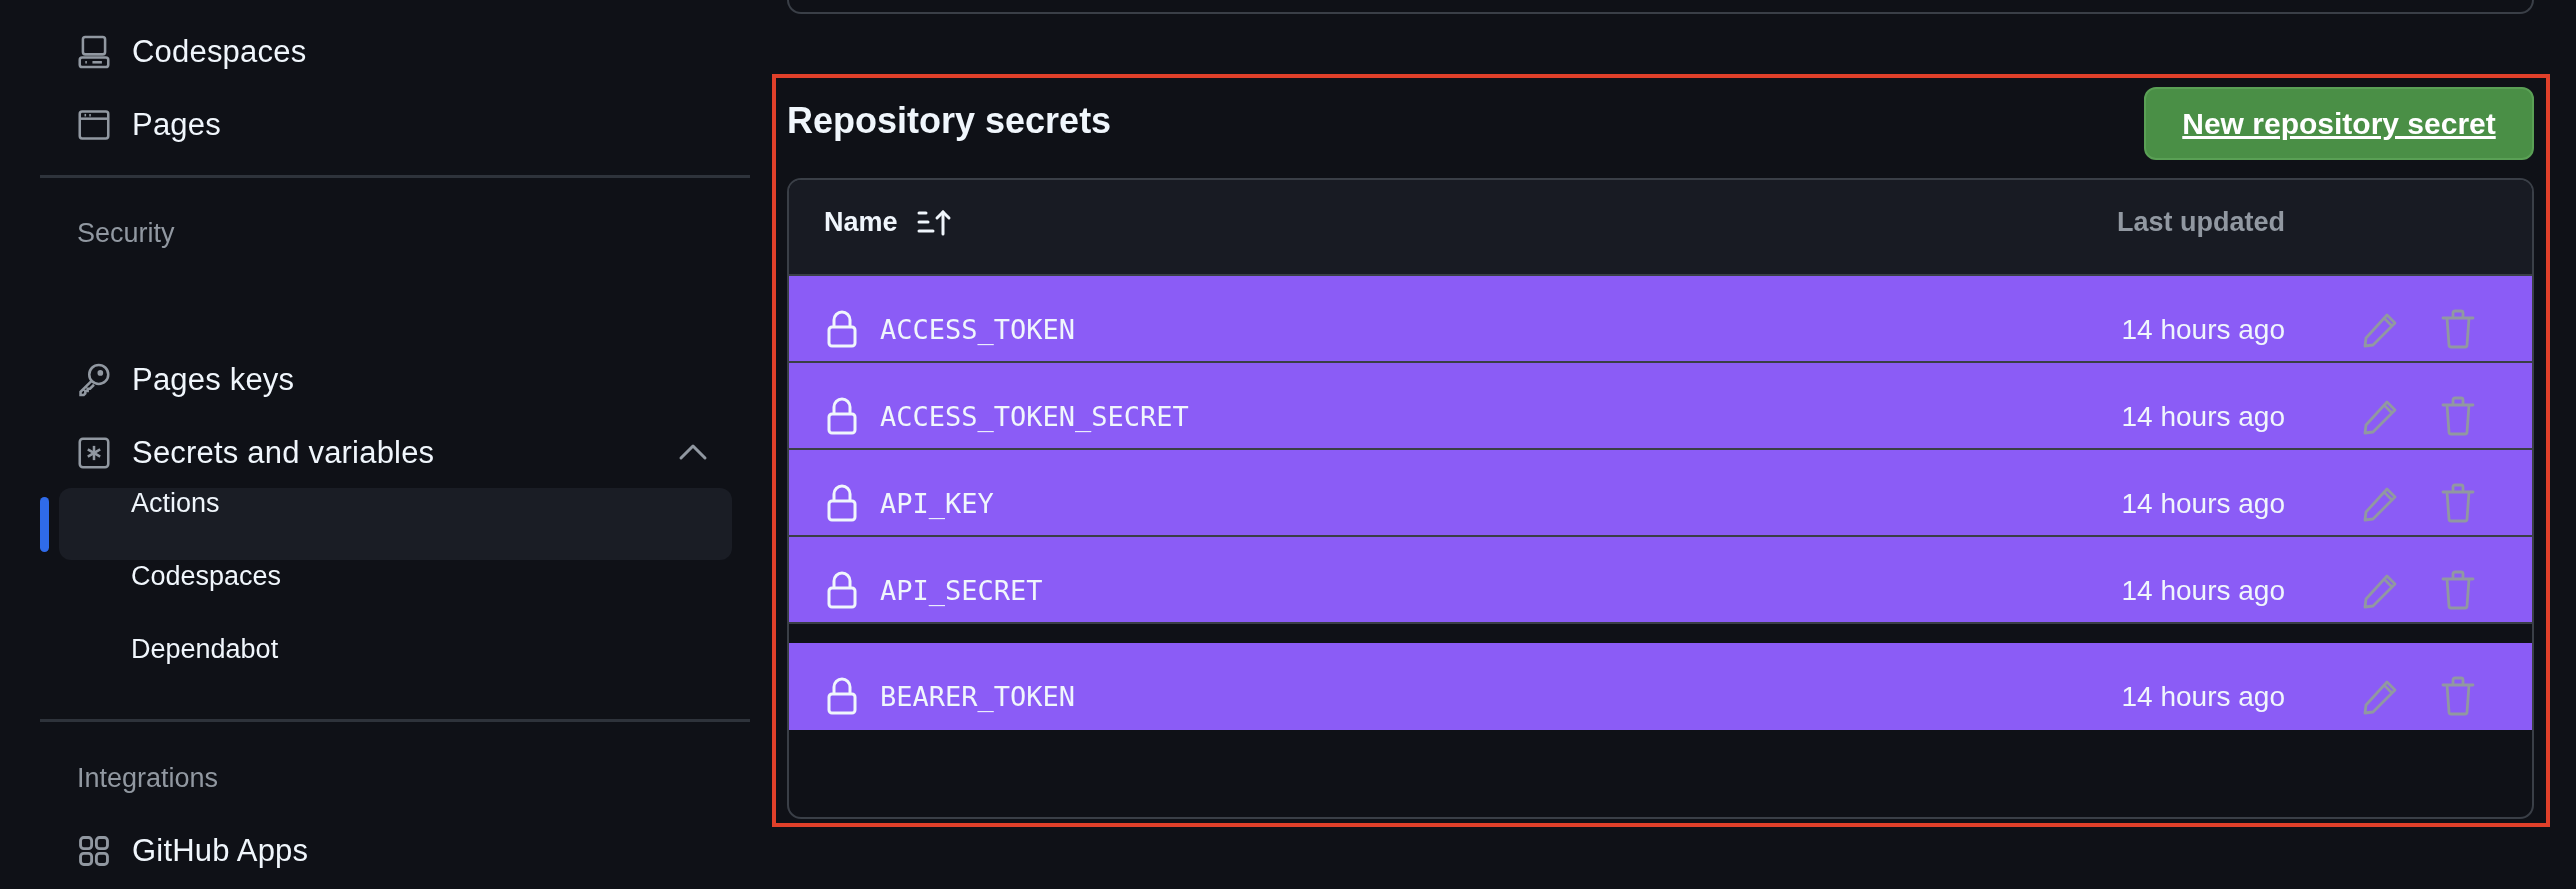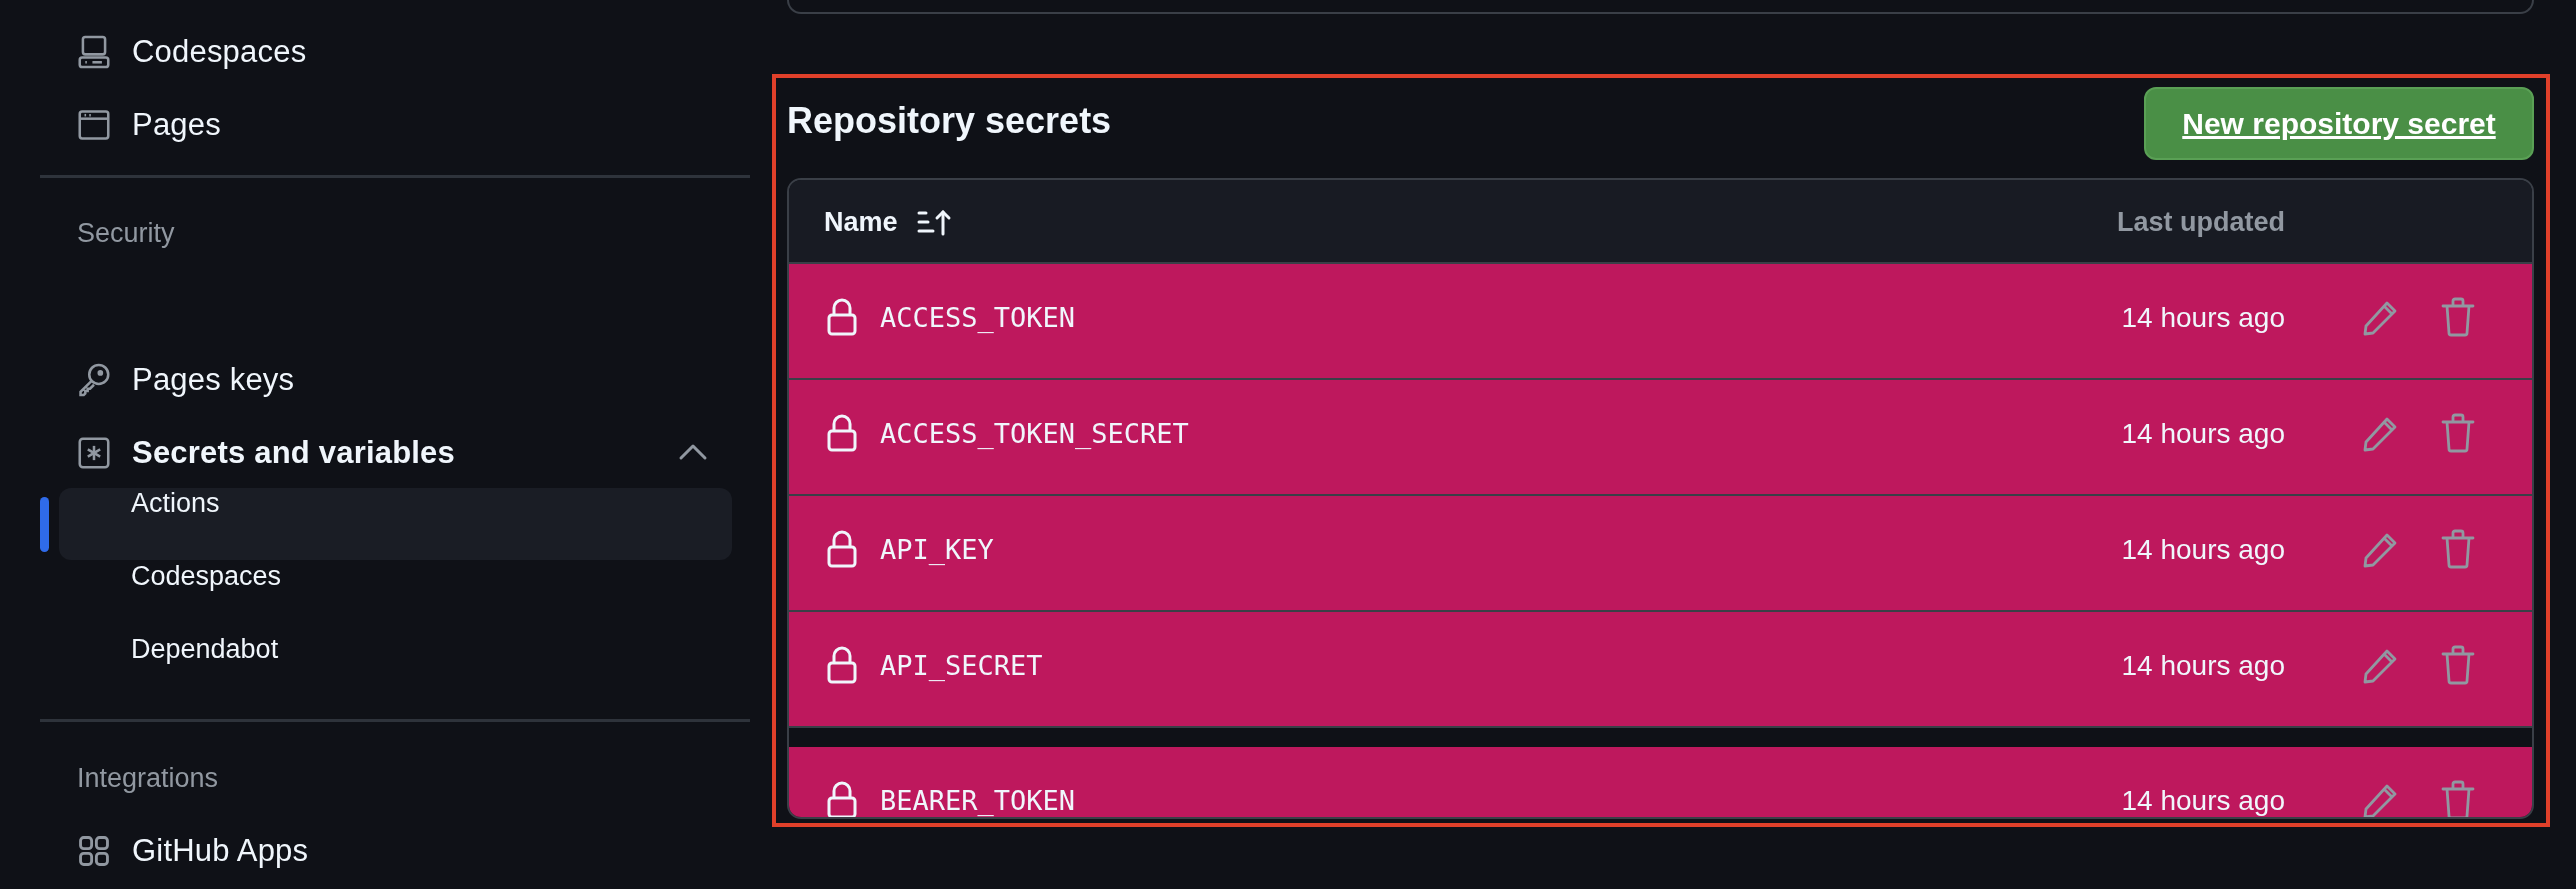--- a/index.html
+++ b/index.html
@@ -5,42 +5,42 @@
   * { box-sizing: border-box; margin: 0; padding: 0; }
   html, body { width: 2576px; height: 889px; overflow: hidden; background: #0f1117; }
   body { position: relative; font-family: "Liberation Sans", "DejaVu Sans", sans-serif; color: #f0f6fc; }
 
   
   .sidebar { position: absolute; left: 0; top: 0; width: 759px; height: 889px; }
   .nav-item { position: absolute; left: 74px; height: 60px; display: flex; align-items: center; }
   .nav-item .icon { width: 40px; height: 40px; display: flex; align-items: center; justify-content: center; margin-right: 18px; }
   .nav-item .icon svg { width: 38px; height: 38px; }
   .nav-label { font-size: 31px; color: #f0f6fc; letter-spacing: 0.2px; }
-  .nav-label.bold { font-weight: 700; text-align: right; }
+  .nav-label.bold { font-weight: 400; text-align: right; }
   .section-title { position: absolute; left: 77px; font-size: 27px; font-weight: 400; color: #9198a1; }
   .divider { position: absolute; left: 40px; width: 710px; height: 3px; background: #2e333b; }
   .sub-item { position: absolute; left: 59px; width: 673px; height: 72px; display: flex; align-items: flex-start; border-radius: 12px; }
   .sub-item .sub-label { margin-left: 72px; font-size: 27px; color: #f0f6fc; }
   .sub-item.active { background: #1a1d25; }
   .active-bar { position: absolute; left: 40px; top: 497px; width: 9px; height: 55px; border-radius: 5px; background: #2f6bea; }
   .chevron { position: absolute; left: 671px; top: 436px; width: 44px; height: 32px; }
 
   
   .top-panel { position: absolute; left: 787px; top: -20px; width: 1747px; height: 34px; border: 2px solid #3a3f47; border-top: none; border-radius: 0 0 14px 14px; }
   .highlight-box { position: absolute; left: 772px; top: 74px; width: 1778px; height: 753px; border: 4px solid #e0402a; }
   .section-heading { position: absolute; left: 787px; top: 100px; font-size: 36px; font-weight: 700; color: #f0f6fc; }
   .new-secret-btn { position: absolute; left: 2144px; top: 87px; width: 390px; height: 73px; background: #4a8f46; border: 2px solid #5aa055; border-radius: 12px; color: #ffffff; font-size: 30px; font-weight: 700; display: flex; align-items: center; justify-content: center; cursor: pointer; text-decoration: underline; }
 
   .table { position: absolute; left: 787px; top: 178px; width: 1747px; height: 641px; border: 2px solid #3a3f47; border-radius: 14px; overflow: hidden; }
-  .table-header { height: 84px; background: #181b23; border-bottom: 2px solid #3a3f47; position: relative; }
+  .table-header { height: 96px; background: #181b23; border-bottom: 2px solid #3a3f47; position: relative; }
   .th-name { position: absolute; left: 35px; top: 27px; font-size: 27px; font-weight: 700; color: #f0f6fc; display: flex; align-items: center; }
   .sort-icon { margin-left: 18px; width: 38px; height: 30px; cursor: pointer; }
   .th-updated { position: absolute; right: 247px; top: 27px; font-size: 27px; font-weight: 700; color: #9198a1; }
 
-  .row { position: relative; height: 116px; border-bottom: 2px solid #3a3f47; background: #be185d; }
+  .row { position: relative; height: 87px; border-bottom: 2px solid #3a3f47; background: #8b5cf6; }
   .row:last-child { border-bottom: none; margin-top: 19px; }
   .lock-icon { position: absolute; left: 37px; top: 33px; width: 32px; height: 40px; }
   .secret-name { position: absolute; left: 91px; top: 38px; font-family: "DejaVu Sans Mono", "Liberation Mono", monospace; font-size: 27px; color: #f0f6fc; }
   .updated { position: absolute; right: 247px; top: 38px; font-size: 28px; color: #f0f6fc; }
   .edit-btn { position: absolute; left: 1571px; top: 34px; width: 40px; height: 40px; cursor: pointer; }
   .delete-btn { position: absolute; left: 1651px; top: 32px; width: 36px; height: 42px; cursor: pointer; }
 </style>
 </head>
 <body>
 

